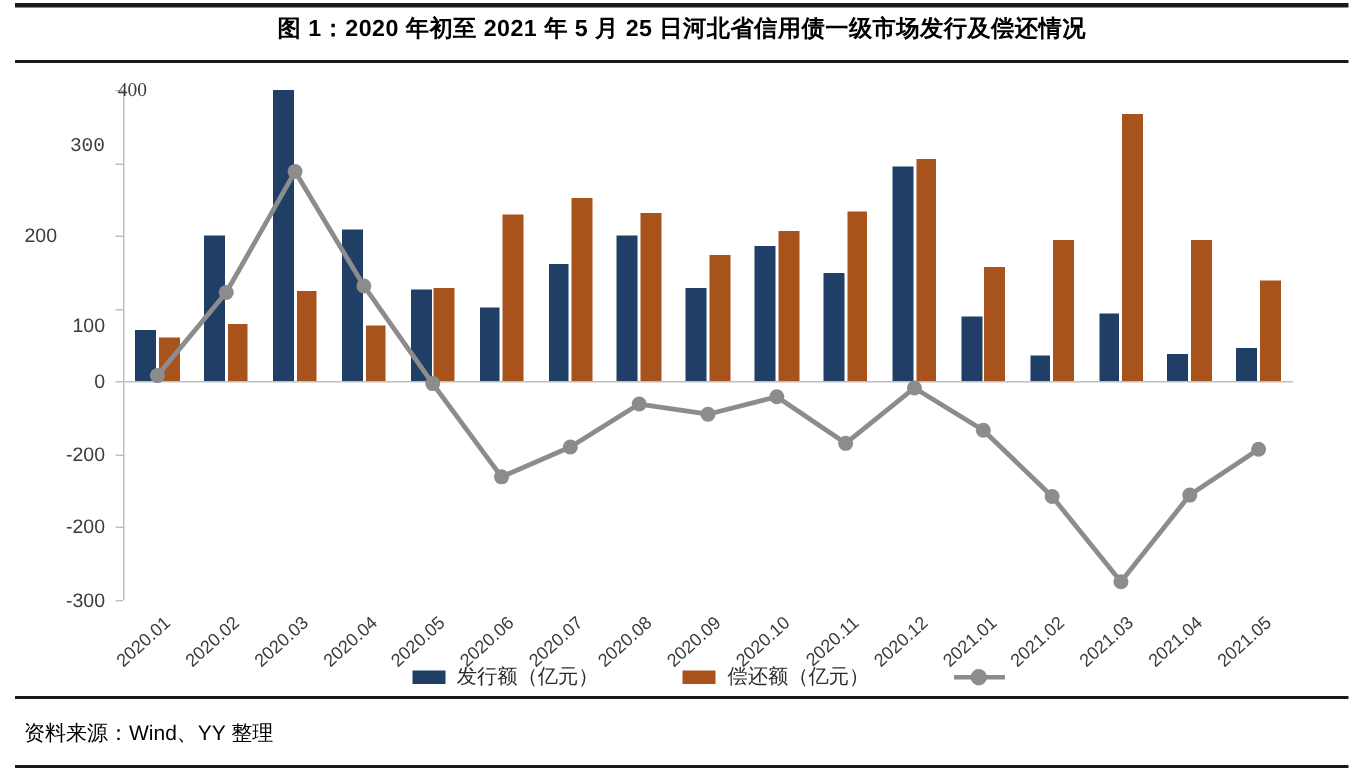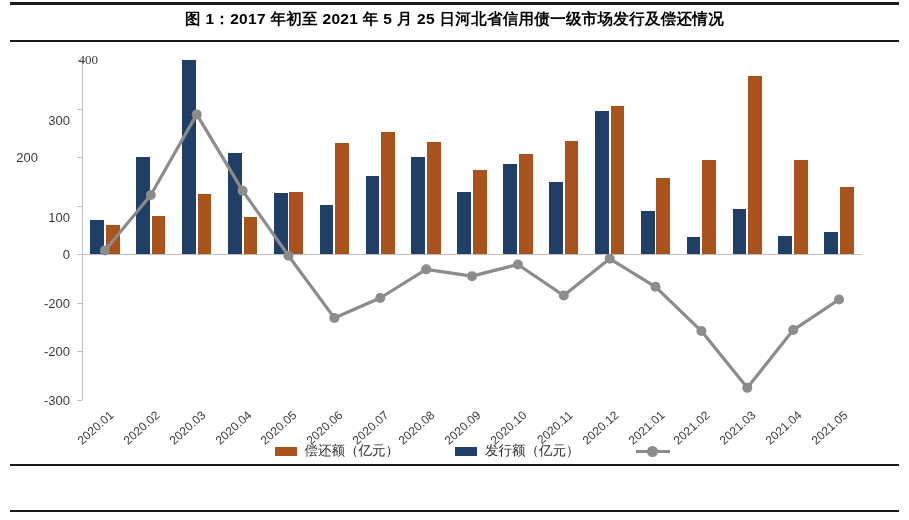--- a/index.html
+++ b/index.html
@@ -173,31 +173,31 @@
     border-radius: 50%;
     background: #8c8c8c;
   }
 </style>
 </head>
 <body>
 
 <div class="page">
 
   <div class="title-rule-top"></div>
-  <div class="chart-title">图 1：2017 年初至 2021 年 5 月 25 日河北省信用债一级市场发行及偿还情况</div>
+  <div class="chart-title">图 1：2020 年初至 2021 年 5 月 25 日河北省信用债一级市场发行及偿还情况</div>
   <div class="title-rule-bottom"></div>
 
   <div class="plot-wrap">
     <div class="plot" id="plot">
         <div class="axis-line" style="left: 0px; top: 0px; width: 1px; height: 340px;"></div>
         <div class="axis-line" style="left: 0px; top: 194.286px; width: 780px; height: 1px;"></div>
         <div class="ytick-mark" style="left: -5px; top: 0px;"></div>
         <div class="ytick-label" style="top: 0px; right: 764px; width: 60px; font-family: Liberation Serif, serif;">400</div>
         <div class="ytick-mark" style="left: -5px; top: 48.5714px;"></div>
-        <div class="ytick-label" style="top: 60px; right: 792px; width: 60px;">300</div>
+        <div class="ytick-label" style="top: 37px; right: 792px; width: 60px; font-family: Liberation Mono, monospace;">300</div>
         <div class="ytick-mark" style="left: -5px; top: 97.1429px;"></div>
         <div class="ytick-label" style="top: 97.1429px; right: 824px; width: 60px;">200</div>
         <div class="ytick-mark" style="left: -5px; top: 145.714px;"></div>
         <div class="ytick-label" style="top: 157px; right: 792px; width: 60px;">100</div>
         <div class="ytick-mark" style="left: -5px; top: 194.286px;"></div>
         <div class="ytick-label" style="top: 194.286px; right: 792px; width: 60px;">0</div>
         <div class="ytick-mark" style="left: -5px; top: 242.857px;"></div>
         <div class="ytick-label" style="top: 242.857px; right: 792px; width: 60px;">-200</div>
         <div class="ytick-mark" style="left: -5px; top: 291.429px;"></div>
         <div class="ytick-label" style="top: 291.429px; right: 792px; width: 60px;">-200</div>
@@ -270,32 +270,33 @@
           <circle cx="527.6470588235294" cy="198.65714285714287" r="5" fill="#8c8c8c"></circle>
           <circle cx="573.529411764706" cy="226.82857142857142" r="5" fill="#8c8c8c"></circle>
           <circle cx="619.4117647058824" cy="271.02857142857147" r="5" fill="#8c8c8c"></circle>
           <circle cx="665.2941176470589" cy="327.85714285714283" r="5" fill="#8c8c8c"></circle>
           <circle cx="711.1764705882354" cy="270.0571428571429" r="5" fill="#8c8c8c"></circle>
           <circle cx="757.0588235294118" cy="239.45714285714286" r="5" fill="#8c8c8c"></circle>
         </svg>
       </div>
     <div class="legend" id="legend">
         <div class="legend-item">
+          <span class="legend-swatch issue"></span>
+          <span>发行额（亿元）</span>
+        </div>
+        <div class="legend-item">
           <span class="legend-swatch repay"></span>
           <span>偿还额（亿元）</span>
-        </div>
-        <div class="legend-item">
-          <span class="legend-swatch issue"></span>
-          <span>发行额（亿元）</span>
         </div>
         <div class="legend-item">
           <span class="legend-line">
             <span class="lseg"></span>
             <span class="ldot"></span>
           </span>
         </div>
       </div>
   </div>
 
   <div class="source-rule-top"></div>
+  <div class="source-text">资料来源：Wind、YY 整理</div>
   <div class="source-rule-bottom"></div>
 
 </div>
 
 </body></html>

